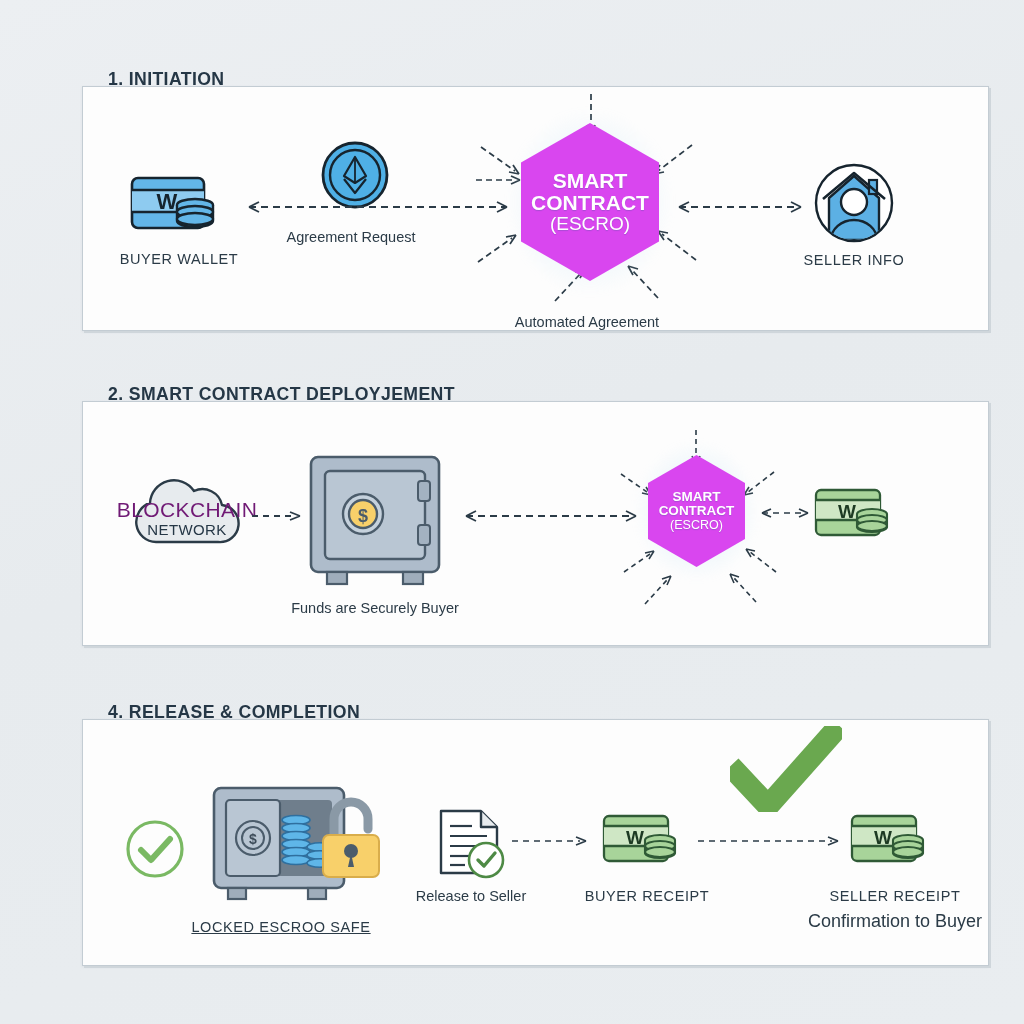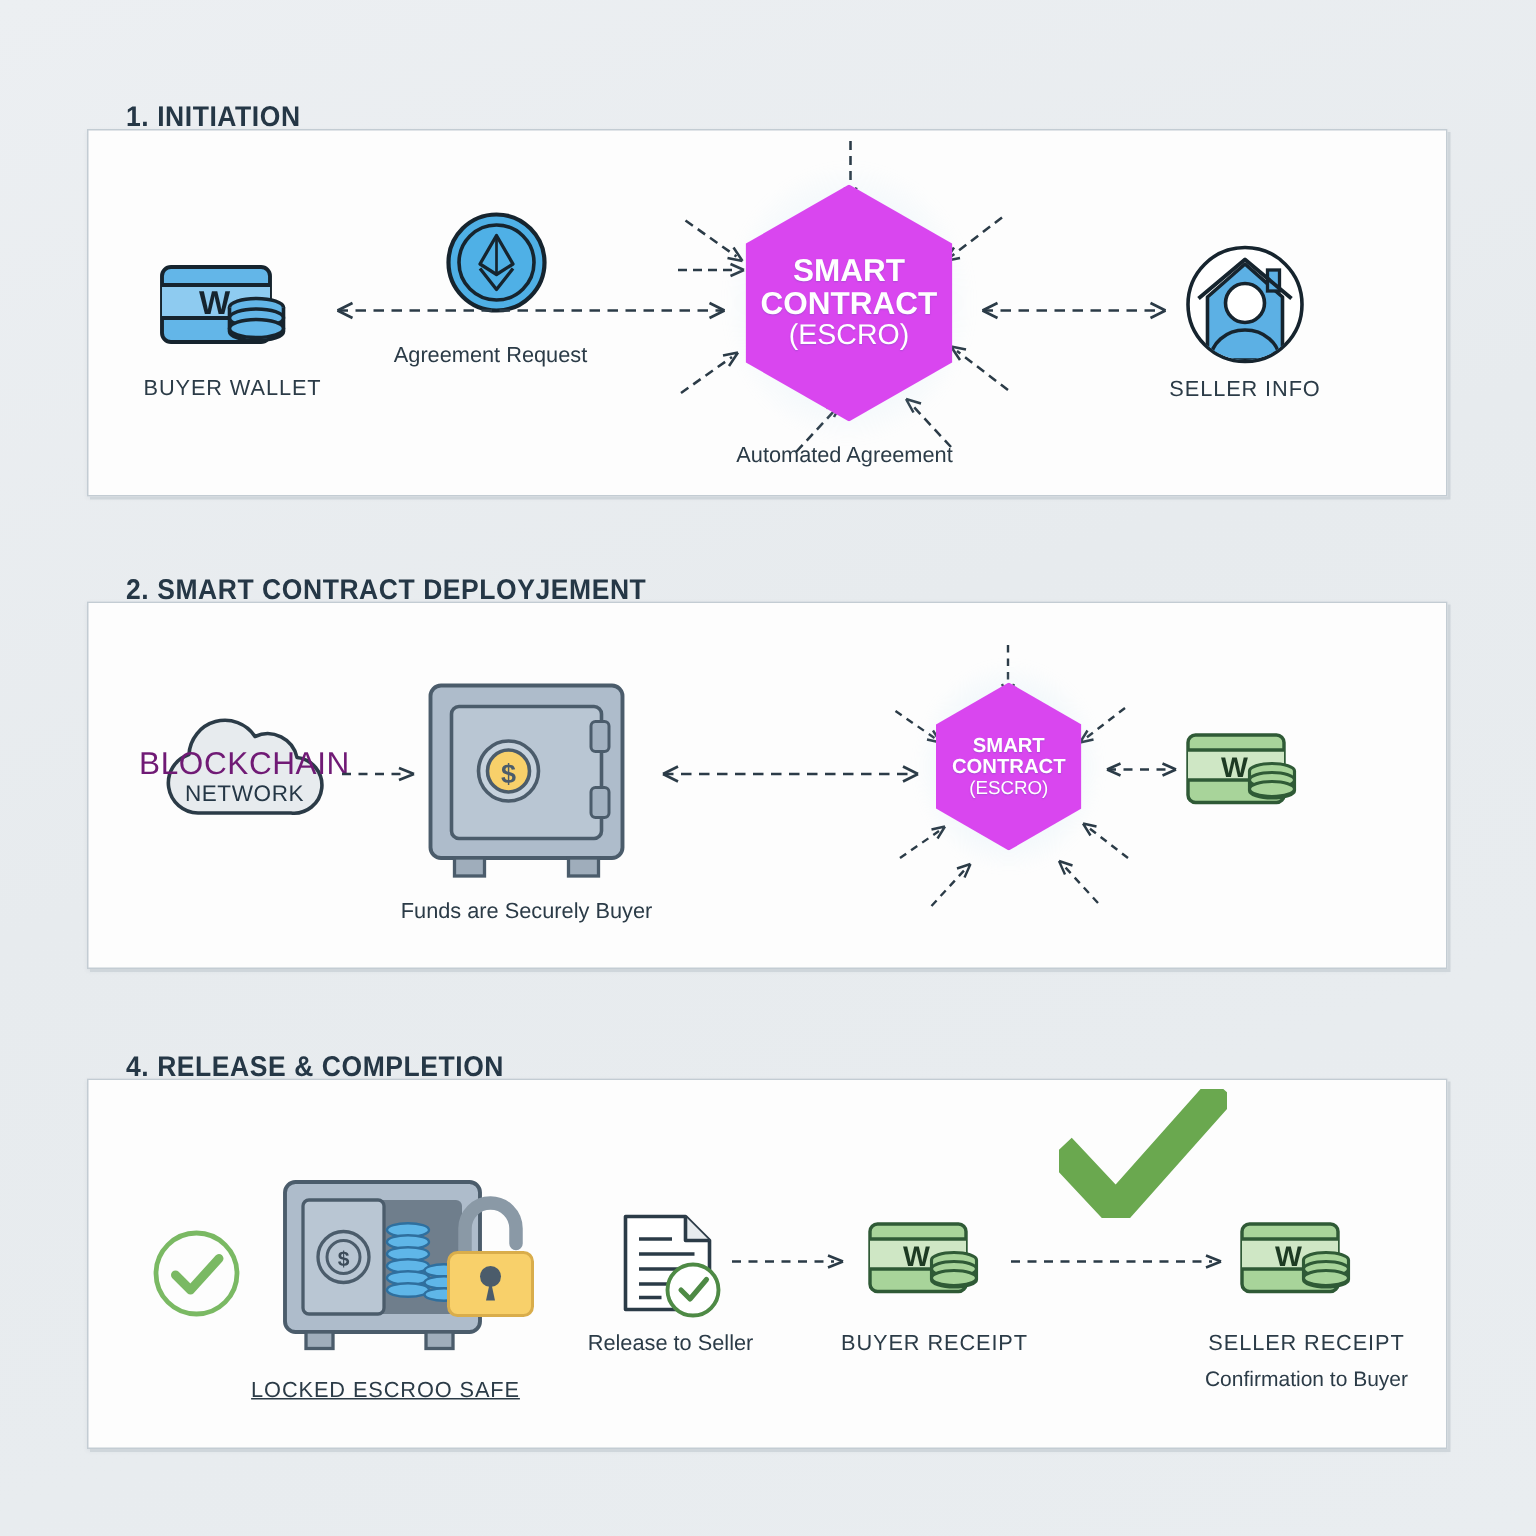--- a/index.html
+++ b/index.html
@@ -3,21 +3,21 @@
 <meta charset="utf-8">
 <style>
   html,body{margin:0;padding:0;}
   body{
     width:1024px;height:1024px;
     background:linear-gradient(160deg,#eceff2 0%,#e7ebee 45%,#e9edf0 100%);
     font-family:"Liberation Sans",sans-serif;
     overflow:hidden;
     position:relative;
   }
-  .stage{position:absolute;inset:0;}
+  .stage{position:absolute;inset:0;padding-left:24px;}
 
   
   .section{position:absolute;}
   .sec-title{
     position:absolute;
     font-weight:bold;
     font-size:19px;
     letter-spacing:0.4px;
     color:#253746;
     white-space:nowrap;
@@ -36,21 +36,21 @@
   .cap{
     position:absolute;
     text-align:center;
     color:#2b3b47;
     white-space:nowrap;
     left:50%;
     transform:translateX(-50%);
   }
   .cap-upper{font-size:14.5px;letter-spacing:.6px;}
   .cap-sent{font-size:14.5px;}
-  .cap-sub{font-size:14px;}
+  .cap-sub{font-size:18px;}
 
   
   .hexwrap{position:absolute;}
   .hex-glow{
     position:absolute;inset:-14px;
     background:radial-gradient(closest-side,rgba(140,205,240,.55),rgba(190,225,245,.18) 65%,rgba(255,255,255,0) 100%);
     filter:blur(3px);
   }
   .hex{
     position:absolute;inset:0;
@@ -167,21 +167,21 @@
     </div>
 
     <div class="hexwrap" style="left:497px;top:123px;width:138px;height:158px;">
       <div class="hex-glow"></div>
       <div class="hex">
         <div class="hex-txt" style="font-size:21px;">SMART</div>
         <div class="hex-txt" style="font-size:21px;">CONTRACT</div>
         <div class="hex-txt" style="font-size:19px;font-weight:normal;">(ESCRO)</div>
       </div>
     </div>
-    <div class="cap cap-sent" style="left:563px;top:296px;">Automated Agreement</div>
+    <div class="cap cap-sent" style="left:563px;top:314px;">Automated Agreement</div>
 
     <div class="arrow" style="left:645px;top:198px;">
       <svg width="142" height="18" viewBox="0 0 142 18">
         <line x1="10" y1="9" x2="132" y2="9" stroke="#2b3b47" stroke-width="1.8" stroke-dasharray="7 5"></line>
         <path d="M10 9 L20 4 M10 9 L20 14" stroke="#2b3b47" stroke-width="1.8" fill="none"></path>
         <path d="M132 9 L122 4 M132 9 L122 14" stroke="#2b3b47" stroke-width="1.8" fill="none"></path>
       </svg>
     </div>
 
     <div class="node" style="left:789px;top:162px;width:82px;height:82px;">

